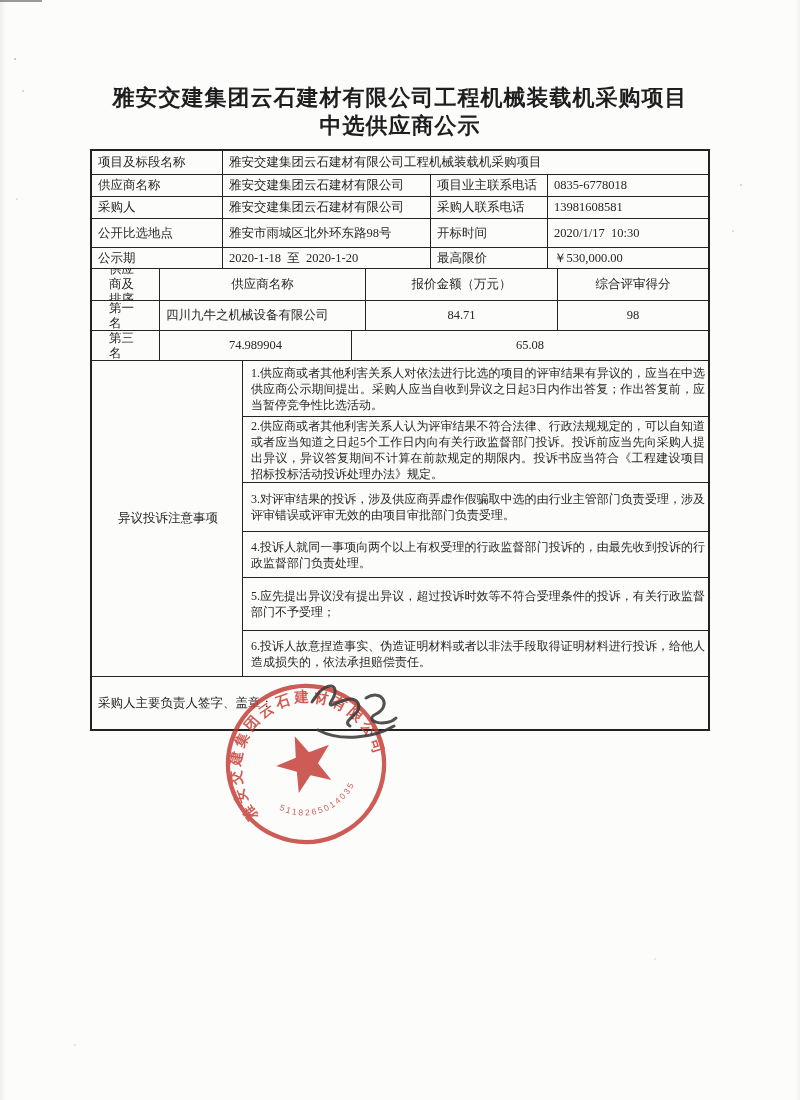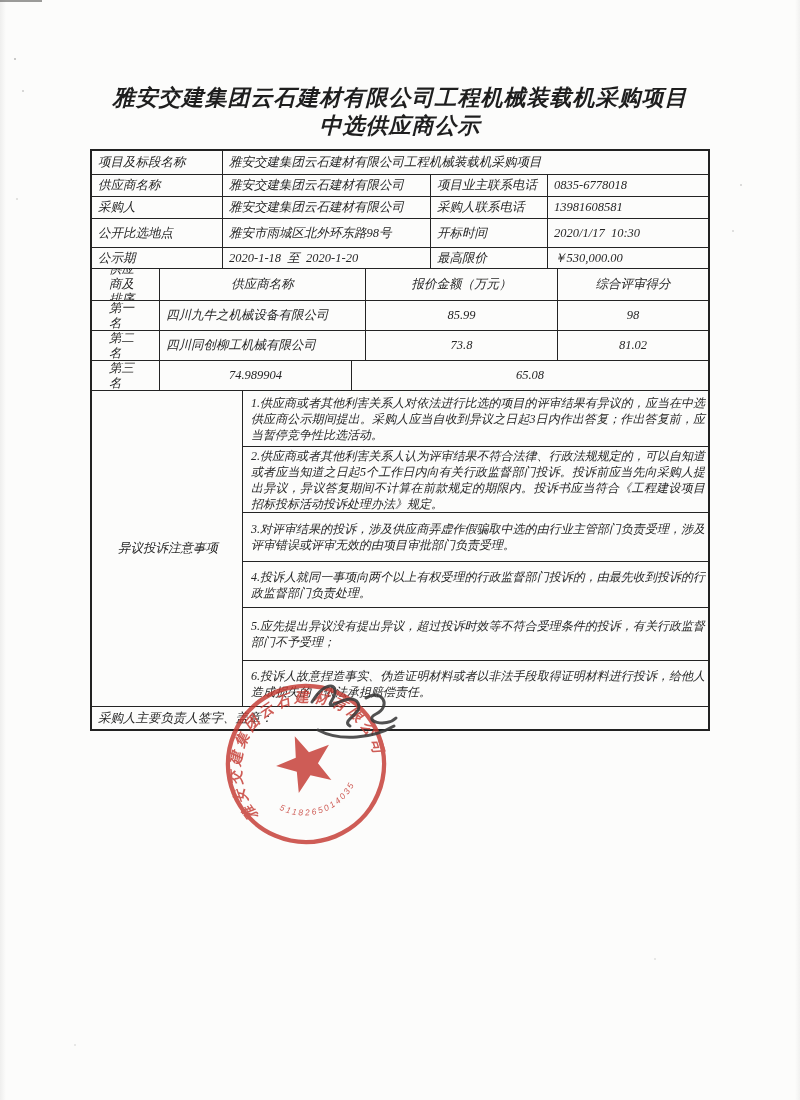--- a/index.html
+++ b/index.html
@@ -1,19 +1,19 @@
 <!DOCTYPE html>
 <html><head>
 <meta charset="utf-8">
 <style>
   html,body{margin:0;padding:0;}
   body{width:800px;height:1100px;background:#e8e8e6;font-family:"Liberation Serif","DejaVu Serif",serif;}
   .page{position:relative;width:800px;height:1100px;background:#fcfcfb;overflow:hidden;color:#2a2a2a;
         background-image:linear-gradient(90deg, rgba(120,120,118,.10) 0, rgba(0,0,0,0) 6px),
-                         linear-gradient(270deg, rgba(120,120,118,.08) 0, rgba(0,0,0,0) 5px);font-style:italic;}
+                         linear-gradient(270deg, rgba(120,120,118,.08) 0, rgba(0,0,0,0) 5px);}
   
   .scan-edge-top{position:absolute;left:0;top:0;width:42px;height:2px;background:#4a4a48;opacity:.55;}
   .speckles{position:absolute;left:14px;top:58px;width:2px;height:2px;background:rgba(60,60,58,.35);border-radius:50%;
     box-shadow:8px 32px 0 rgba(60,60,58,.25), 2px 140px 0 rgba(60,60,58,.18),
                726px 126px 0 rgba(60,60,58,.22), 718px 172px 0 rgba(60,60,58,.20),
                640px 900px 0 rgba(60,60,58,.14), 60px 986px 0 rgba(60,60,58,.14);}
   
   .doc-title{position:absolute;left:0;top:84px;width:100%;text-align:center;
              font-family:"Liberation Sans","DejaVu Sans",sans-serif;font-weight:bold;
              font-size:22px;line-height:28px;letter-spacing:1px;color:#1e1e1e;}
@@ -95,28 +95,22 @@
     <div class="t-row" style="height:32px">
       <div class="cell rank hdr">供应商及排序</div>
       <div class="cell sname hdr">供应商名称</div>
       <div class="cell sprice hdr">报价金额（万元）</div>
       <div class="cell sscore hdr">综合评审得分</div>
     </div>
 
     <div class="t-row" style="height:30px">
       <div class="cell rank">第一名</div>
       <div class="cell sname">四川九牛之机械设备有限公司</div>
-      <div class="cell sprice">85.99</div>
+      <div class="cell sprice">84.71</div>
       <div class="cell sscore">98</div>
-    </div>
-    <div class="t-row" style="height:30px">
-      <div class="cell rank">第二名</div>
-      <div class="cell sname">四川同创柳工机械有限公司</div>
-      <div class="cell sprice">73.8</div>
-      <div class="cell sscore">81.02</div>
     </div>
     <div class="t-row" style="height:30px">
       <div class="cell rank">第三名</div>
       <div class="cell sprice">74.989904</div>
       <div class="cell sscore">65.08</div>
     </div>
 
     <div class="t-section" style="height:315px">
       <div class="notice-label">异议投诉注意事项</div>
       <div class="notice-items">

